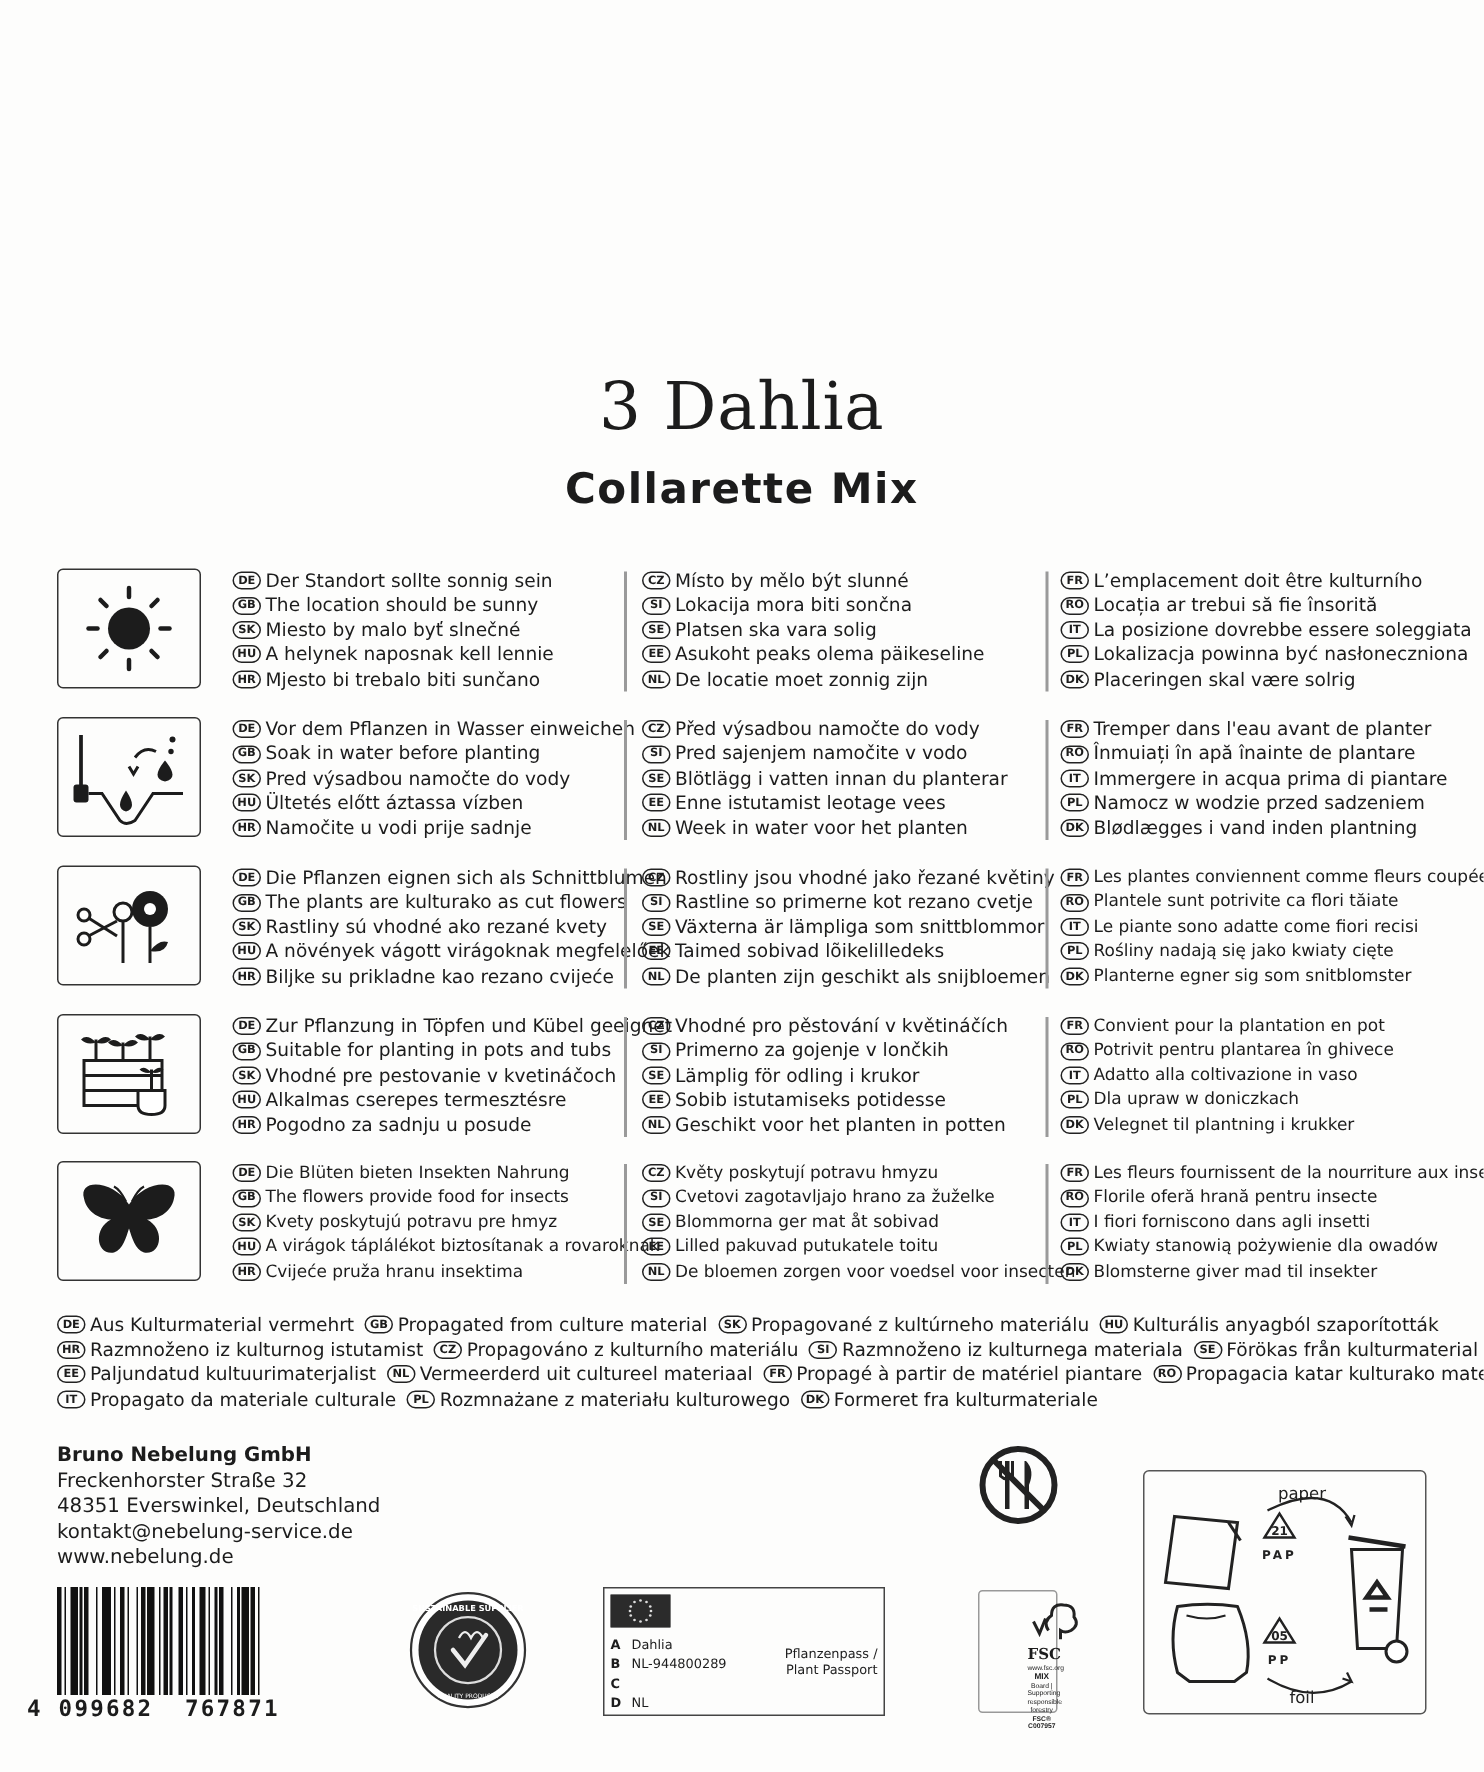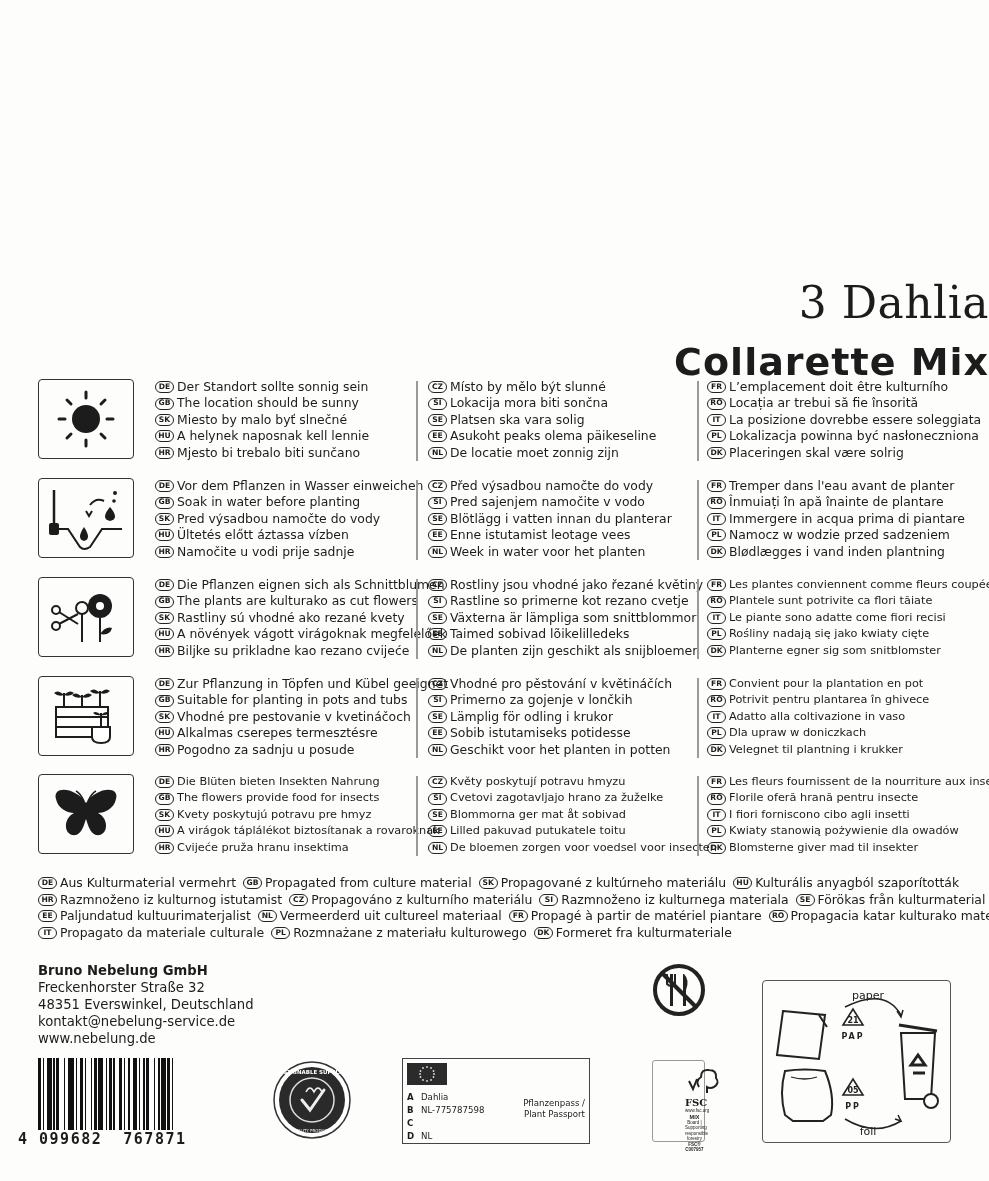--- a/index.html
+++ b/index.html
@@ -1,20 +1,20 @@
 <!DOCTYPE html>
 <html><head>
 <meta charset="utf-8">
 <style>
   html,body{margin:0;padding:0;}
   body{width:989px;height:1181px;background:#fdfdfc;position:relative;overflow:hidden;
        font-family:"DejaVu Sans","Liberation Sans",sans-serif;color:#1c1c1c;}
-  .title{position:absolute;left:0;width:989px;text-align:right;margin-top:31px;}
+  .title{position:absolute;left:0;width:989px;text-align:center;}
   .title-main{top:246px;font-family:"DejaVu Serif","Liberation Serif",serif;font-size:44px;letter-spacing:0.5px;}
-  .title-sub{top:309px;font-family:"DejaVu Sans","Liberation Sans",sans-serif;font-weight:bold;font-size:38px;letter-spacing:1px;}
+  .title-sub{top:309px;font-family:"DejaVu Sans","Liberation Sans",sans-serif;font-weight:bold;font-size:28px;letter-spacing:1px;}
 
   .row{position:absolute;left:0;width:989px;height:84px;}
   .iconbox{position:absolute;left:38px;top:0;width:96px;height:80px;border:1.6px solid #333;border-radius:4px;box-sizing:border-box;
            display:flex;align-items:center;justify-content:center;}
   .iconbox svg{width:80px;height:66px;}
   .col{position:absolute;top:0;}
   .col1{left:155px;width:255px;}
   .col2{left:428px;width:270px;}
   .col3{left:707px;width:280px;}
   .vline{position:absolute;top:2px;width:1.5px;height:80px;background:#9a9a9a;}
@@ -457,21 +457,21 @@
         <div class="line narrow">
           <span class="badge">FR</span>
           <span>Les fleurs fournissent de la nourriture aux insectes</span>
         </div>
         <div class="line narrow">
           <span class="badge">RO</span>
           <span>Florile oferă hrană pentru insecte</span>
         </div>
         <div class="line narrow">
           <span class="badge">IT</span>
-          <span>I fiori forniscono cibo agli insetti</span>
+          <span>I fiori forniscono dans agli insetti</span>
         </div>
         <div class="line narrow">
           <span class="badge">PL</span>
           <span>Kwiaty stanowią pożywienie dla owadów</span>
         </div>
         <div class="line narrow">
           <span class="badge">DK</span>
           <span>Blomsterne giver mad til insekter</span>
         </div>
       </div>
@@ -654,21 +654,21 @@
   <div class="ptitle">
     <div>Pflanzenpass /</div>
     <div>Plant Passport</div>
   </div>
   <div class="prow" style="top:33px">
       <b>A</b>
       <span>Dahlia</span>
     </div>
   <div class="prow" style="top:46px">
       <b>B</b>
-      <span>NL-775787598</span>
+      <span>NL-944800289</span>
     </div>
   <div class="prow" style="top:59px">
       <b>C</b>
       <span></span>
     </div>
   <div class="prow" style="top:72px">
       <b>D</b>
       <span>NL</span>
     </div>
 </div>

